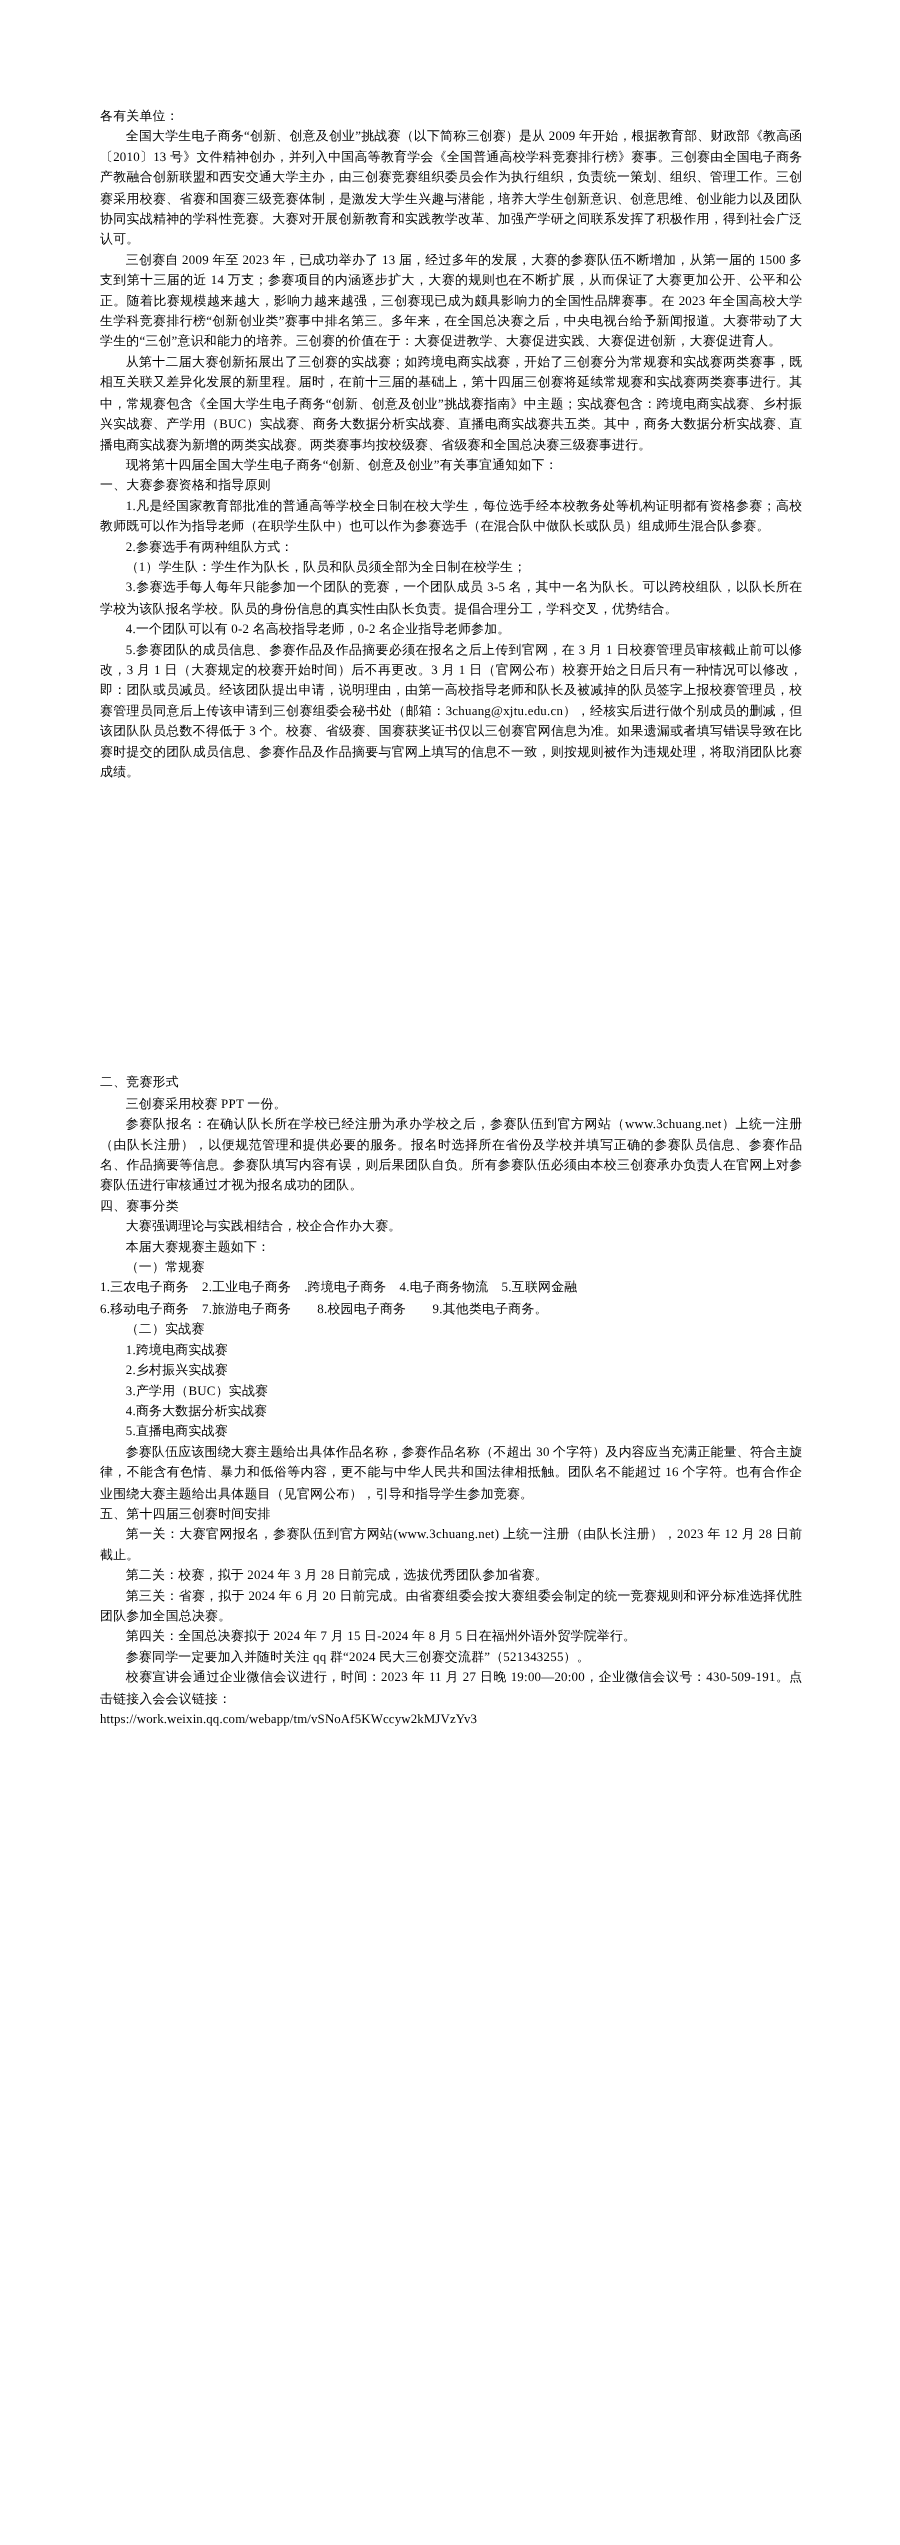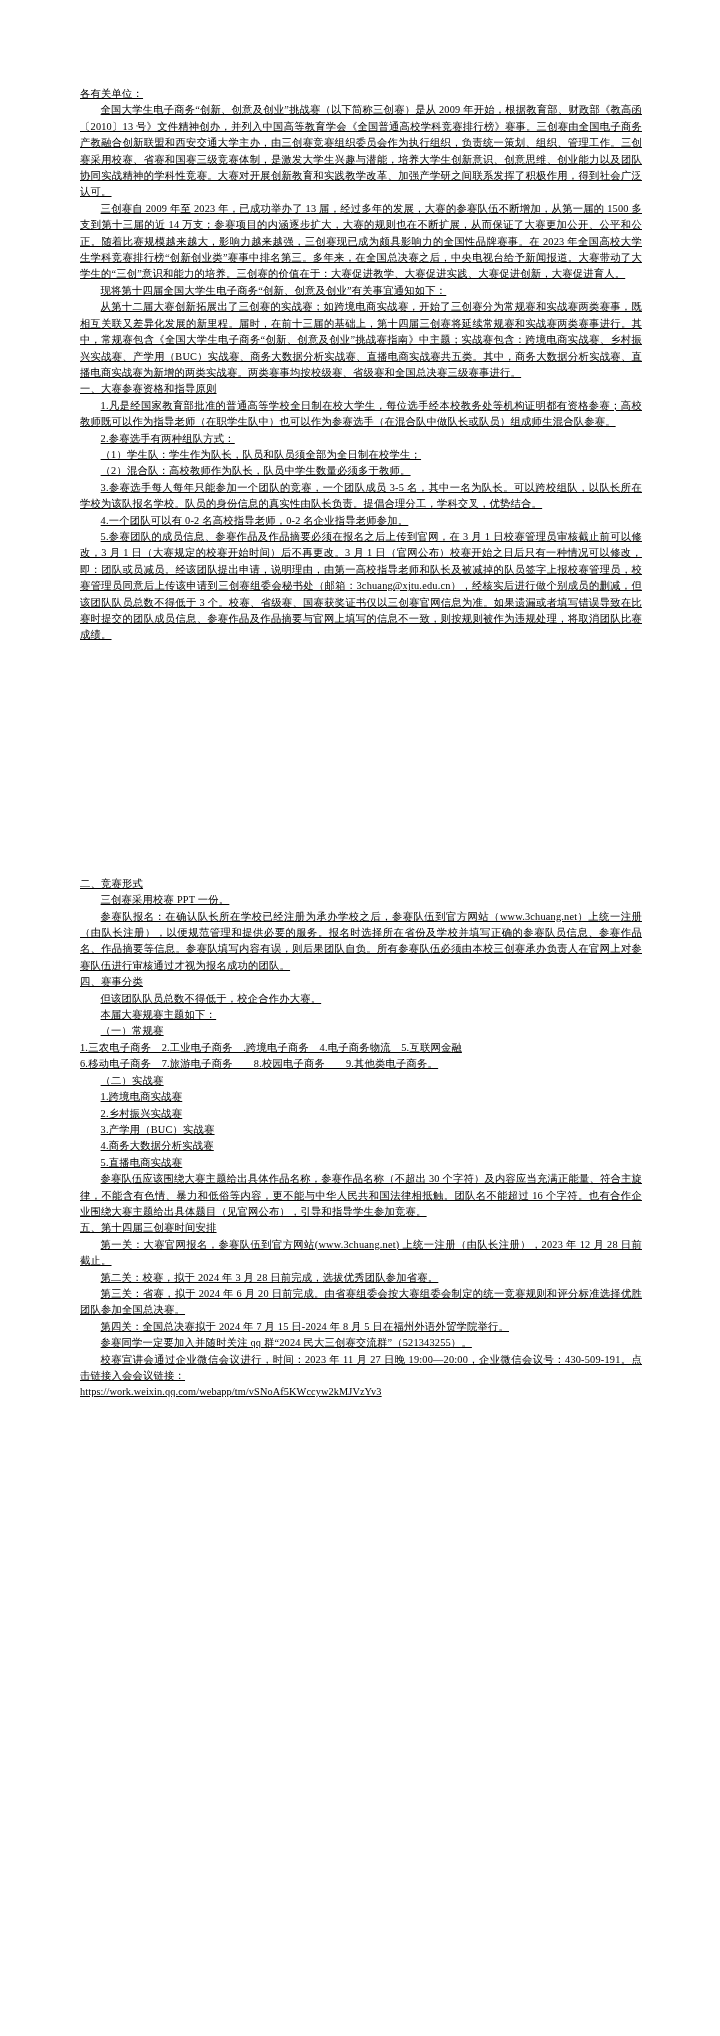--- a/index.html
+++ b/index.html
@@ -12,21 +12,20 @@
     min-height: 2036px;
     font-family: "Liberation Serif", "DejaVu Serif", serif;
     color: #000000;
   }
   .page {
     width: 720px;
     min-height: 2036px;
     box-sizing: border-box;
     padding: 86px 78px 40px 80px;
     position: relative;
-    text-decoration: underline;
   }
   .p {
     font-size: 10.3px;
     line-height: 16.4px;
     text-align: justify;
     text-justify: inter-ideograph;
     margin: 0;
     letter-spacing: 0.02em;
   }
   .indent {
@@ -54,41 +53,40 @@
   }
 </style>
 </head>
 <body>
 
 <div class="page">
 
   <p class="p">各有关单位：</p>
   <p class="p indent">全国大学生电子商务“创新、创意及创业”挑战赛（以下简称三创赛）是从 2009 年开始，根据教育部、财政部《教高函〔2010〕13 号》文件精神创办，并列入中国高等教育学会《全国普通高校学科竞赛排行榜》赛事。三创赛由全国电子商务产教融合创新联盟和西安交通大学主办，由三创赛竞赛组织委员会作为执行组织，负责统一策划、组织、管理工作。三创赛采用校赛、省赛和国赛三级竞赛体制，是激发大学生兴趣与潜能，培养大学生创新意识、创意思维、创业能力以及团队协同实战精神的学科性竞赛。大赛对开展创新教育和实践教学改革、加强产学研之间联系发挥了积极作用，得到社会广泛认可。</p>
   <p class="p indent">三创赛自 2009 年至 2023 年，已成功举办了 13 届，经过多年的发展，大赛的参赛队伍不断增加，从第一届的 1500 多支到第十三届的近 14 万支；参赛项目的内涵逐步扩大，大赛的规则也在不断扩展，从而保证了大赛更加公开、公平和公正。随着比赛规模越来越大，影响力越来越强，三创赛现已成为颇具影响力的全国性品牌赛事。在 2023 年全国高校大学生学科竞赛排行榜“创新创业类”赛事中排名第三。多年来，在全国总决赛之后，中央电视台给予新闻报道。大赛带动了大学生的“三创”意识和能力的培养。三创赛的价值在于：大赛促进教学、大赛促进实践、大赛促进创新，大赛促进育人。</p>
+  <p class="p indent">从第十二届大赛创新拓展出了三创赛的实战赛；如跨境电商实战赛，开始了三创赛分为常规赛和实战赛两类赛事，既相互关联又差异化发展的新里程。届时，在前十三届的基础上，第十四届三创赛将延续常规赛和实战赛两类赛事进行。其中，常规赛包含《全国大学生电子商务“创新、创意及创业”挑战赛指南》中主题；实战赛包含：跨境电商实战赛、乡村振兴实战赛、产学用（BUC）实战赛、商务大数据分析实战赛、直播电商实战赛共五类。其中，商务大数据分析实战赛、直播电商实战赛为新增的两类实战赛。两类赛事均按校级赛、省级赛和全国总决赛三级赛事进行。</p>
   <p class="p indent">现将第十四届全国大学生电子商务“创新、创意及创业”有关事宜通知如下：</p>
-  <p class="p indent">从第十二届大赛创新拓展出了三创赛的实战赛；如跨境电商实战赛，开始了三创赛分为常规赛和实战赛两类赛事，既相互关联又差异化发展的新里程。届时，在前十三届的基础上，第十四届三创赛将延续常规赛和实战赛两类赛事进行。其中，常规赛包含《全国大学生电子商务“创新、创意及创业”挑战赛指南》中主题；实战赛包含：跨境电商实战赛、乡村振兴实战赛、产学用（BUC）实战赛、商务大数据分析实战赛、直播电商实战赛共五类。其中，商务大数据分析实战赛、直播电商实战赛为新增的两类实战赛。两类赛事均按校级赛、省级赛和全国总决赛三级赛事进行。</p>
 
   <p class="heading">一、大赛参赛资格和指导原则</p>
   <p class="p indent">1.凡是经国家教育部批准的普通高等学校全日制在校大学生，每位选手经本校教务处等机构证明都有资格参赛；高校教师既可以作为指导老师（在职学生队中）也可以作为参赛选手（在混合队中做队长或队员）组成师生混合队参赛。</p>
   <p class="p indent">2.参赛选手有两种组队方式：</p>
   <p class="p indent">（1）学生队：学生作为队长，队员和队员须全部为全日制在校学生；</p>
-  <p class="p indent">（2）混合队：高校教师作为队长，队员中学生数量必须多于教师。</p>
   <p class="p indent">3.参赛选手每人每年只能参加一个团队的竞赛，一个团队成员 3-5 名，其中一名为队长。可以跨校组队，以队长所在学校为该队报名学校。队员的身份信息的真实性由队长负责。提倡合理分工，学科交叉，优势结合。</p>
   <p class="p indent">4.一个团队可以有 0-2 名高校指导老师，0-2 名企业指导老师参加。</p>
   <p class="p indent">5.参赛团队的成员信息、参赛作品及作品摘要必须在报名之后上传到官网，在 3 月 1 日校赛管理员审核截止前可以修改，3 月 1 日（大赛规定的校赛开始时间）后不再更改。3 月 1 日（官网公布）校赛开始之日后只有一种情况可以修改，即：团队或员减员。经该团队提出申请，说明理由，由第一高校指导老师和队长及被减掉的队员签字上报校赛管理员，校赛管理员同意后上传该申请到三创赛组委会秘书处（邮箱：3chuang@xjtu.edu.cn），经核实后进行做个别成员的删减，但该团队队员总数不得低于 3 个。校赛、省级赛、国赛获奖证书仅以三创赛官网信息为准。如果遗漏或者填写错误导致在比赛时提交的团队成员信息、参赛作品及作品摘要与官网上填写的信息不一致，则按规则被作为违规处理，将取消团队比赛成绩。</p>
 
   <div class="gap-block"></div>
 
   <p class="heading">二、竞赛形式</p>
   <p class="p indent">三创赛采用校赛 PPT 一份。</p>
 
   <p class="p indent">参赛队报名：在确认队长所在学校已经注册为承办学校之后，参赛队伍到官方网站（www.3chuang.net）上统一注册（由队长注册），以便规范管理和提供必要的服务。报名时选择所在省份及学校并填写正确的参赛队员信息、参赛作品名、作品摘要等信息。参赛队填写内容有误，则后果团队自负。所有参赛队伍必须由本校三创赛承办负责人在官网上对参赛队伍进行审核通过才视为报名成功的团队。</p>
 
   <p class="heading">四、赛事分类</p>
-  <p class="p indent">但该团队队员总数不得低于，校企合作办大赛。</p>
+  <p class="p indent">大赛强调理论与实践相结合，校企合作办大赛。</p>
   <p class="p indent">本届大赛规赛主题如下：</p>
   <p class="p indent">（一）常规赛</p>
   <p class="p">1.三农电子商务　2.工业电子商务　.跨境电子商务　4.电子商务物流　5.互联网金融</p>
   <p class="p">6.移动电子商务　7.旅游电子商务　　8.校园电子商务　　9.其他类电子商务。</p>
   <p class="p indent">（二）实战赛</p>
   <p class="p indent">1.跨境电商实战赛</p>
   <p class="p indent">2.乡村振兴实战赛</p>
   <p class="p indent">3.产学用（BUC）实战赛</p>
   <p class="p indent">4.商务大数据分析实战赛</p>
   <p class="p indent">5.直播电商实战赛</p>

